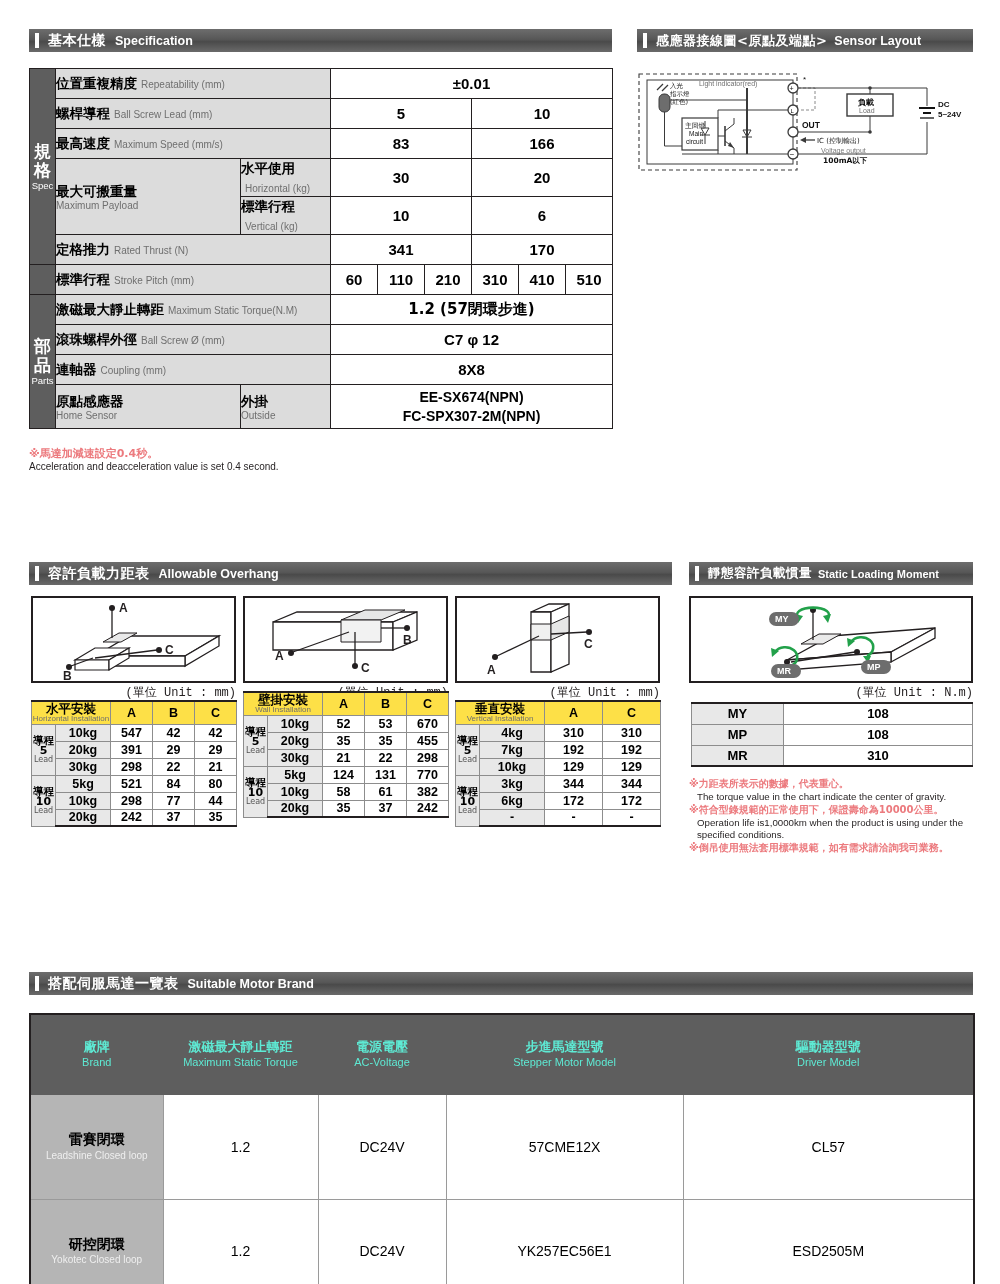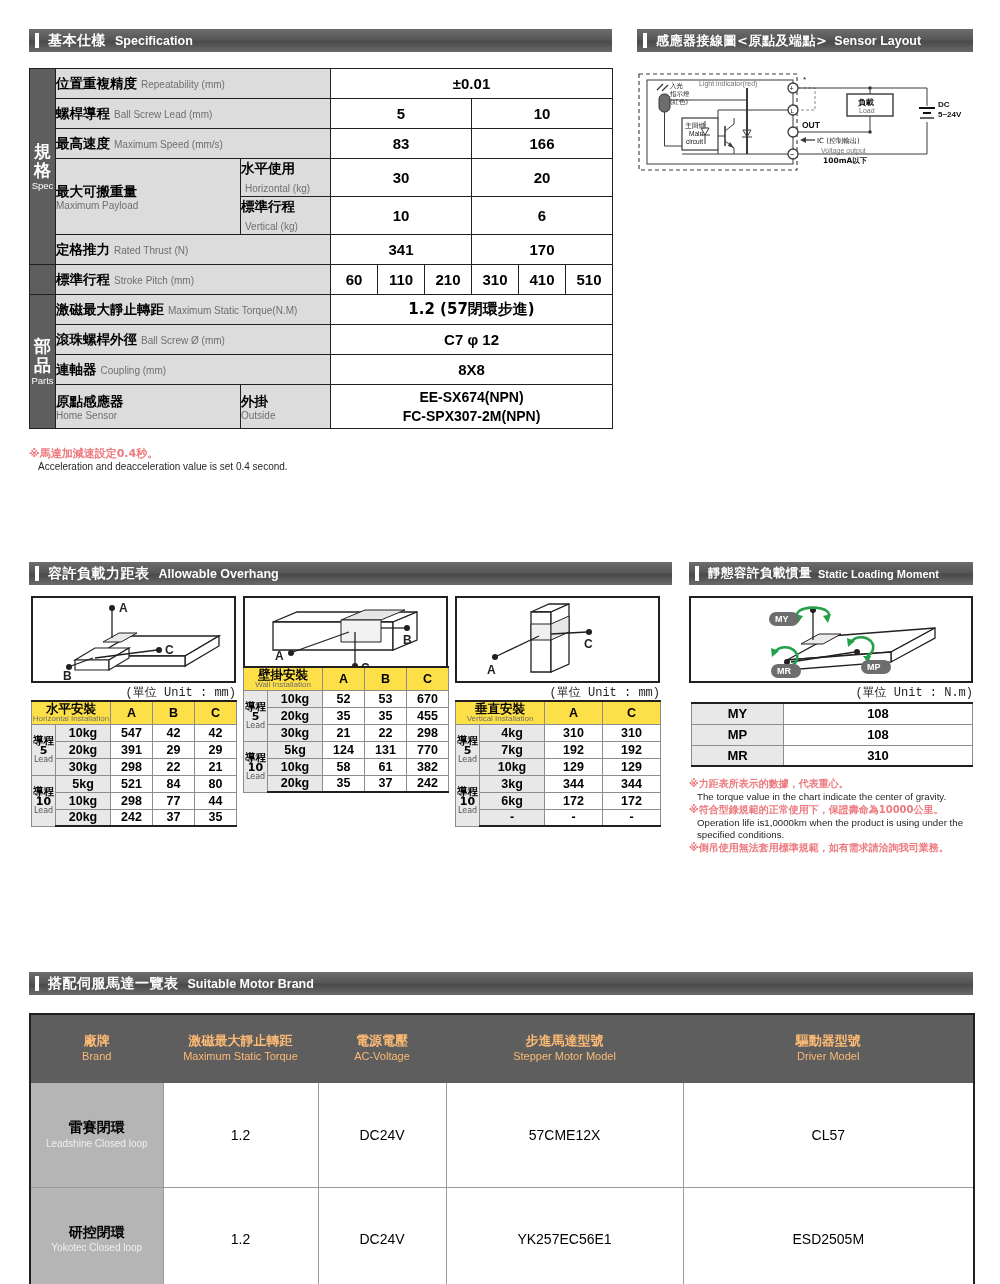--- a/index.html
+++ b/index.html
@@ -63,21 +63,21 @@
     background:#fff; height:30px;
   }
   .valcell.two-line { font-size:14px; line-height:1.3; }
   .mini { font-size:9.3px; }
 
   
   .note-red {
     color:#ec7a7e; font-weight:bold; font-size:11px;
     font-family:"DejaVu Sans",sans-serif;
   }
-  .note-blk { color:#231f20; font-size:10px; margin-left:9px; line-height:1.25; }
+  .note-blk { color:#231f20; font-size:10px; line-height:1.25; }
 
   #spec-note { position:absolute; left:29px; top:446px; width:420px; }
 
   
   #sensor-box { position:absolute; left:637px; top:66px; width:336px; height:108px; }
   #sensor-box svg { display:block; }
 
   
   .diagram-card {
     position:absolute; border:2px solid #231f20; background:#fff;
@@ -120,22 +120,22 @@
   #slm-table tr:last-child td { border-bottom:2px solid #231f20; }
 
   #slm-notes { position:absolute; left:689px; top:777px; width:290px; }
   #slm-notes .note-red { font-size:10px; display:block; }
   #slm-notes .note-blk { font-size:9.7px; margin-left:8px; display:block; }
 
   
   #motor-table { position:absolute; left:29px; top:1013px; width:944px; }
   #motor-table table { width:100%; table-layout:fixed; border-collapse:collapse; }
   #motor-table th {
-    background:#5e5e5e; color:#fdba74; border:1px solid #5e5e5e;
-    padding:18px 2px; vertical-align:middle;
+    background:#5e5e5e; color:#5eead4; border:1px solid #5e5e5e;
+    padding:24px 2px; vertical-align:middle;
   }
   #motor-table th .t-zh { font-family:"DejaVu Sans",sans-serif; font-size:13px; font-weight:bold; display:block; line-height:1.25;}
   #motor-table th .t-en { font-size:11px; font-weight:normal; display:block; line-height:1.3;}
   #motor-table td {
     border:1px solid #9a9a9a; text-align:center; vertical-align:middle;
     height:105px; font-size:14px; background:#fff;
   }
   #motor-table td.brand {
     background:#b5b5b5; line-height:1.25;
   }
@@ -540,21 +540,21 @@
         <tr>
           <td class="kg bot-rule">20kg</td>
           <td class="bot-rule">242</td>
           <td class="bot-rule">37</td>
           <td class="bot-rule">35</td>
         </tr>
       </tbody>
     </table>
   </div>
 
-  <div class="oh-table" style="left:243px; top:666px;">
+  <div class="oh-table" style="left:243px; top:691px;">
     <table style="width:205px;">
       <colgroup>
           <col style="width:24px">
           <col style="width:55px">
           <col style="width:42px">
           <col style="width:42px">
           <col style="width:42px">
         </colgroup>
       <tbody>
         <tr>

